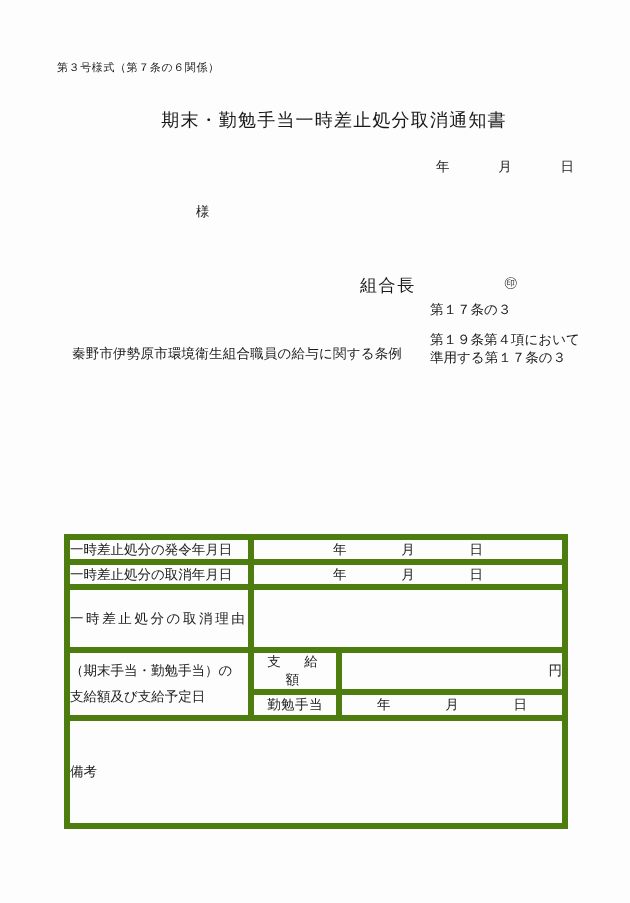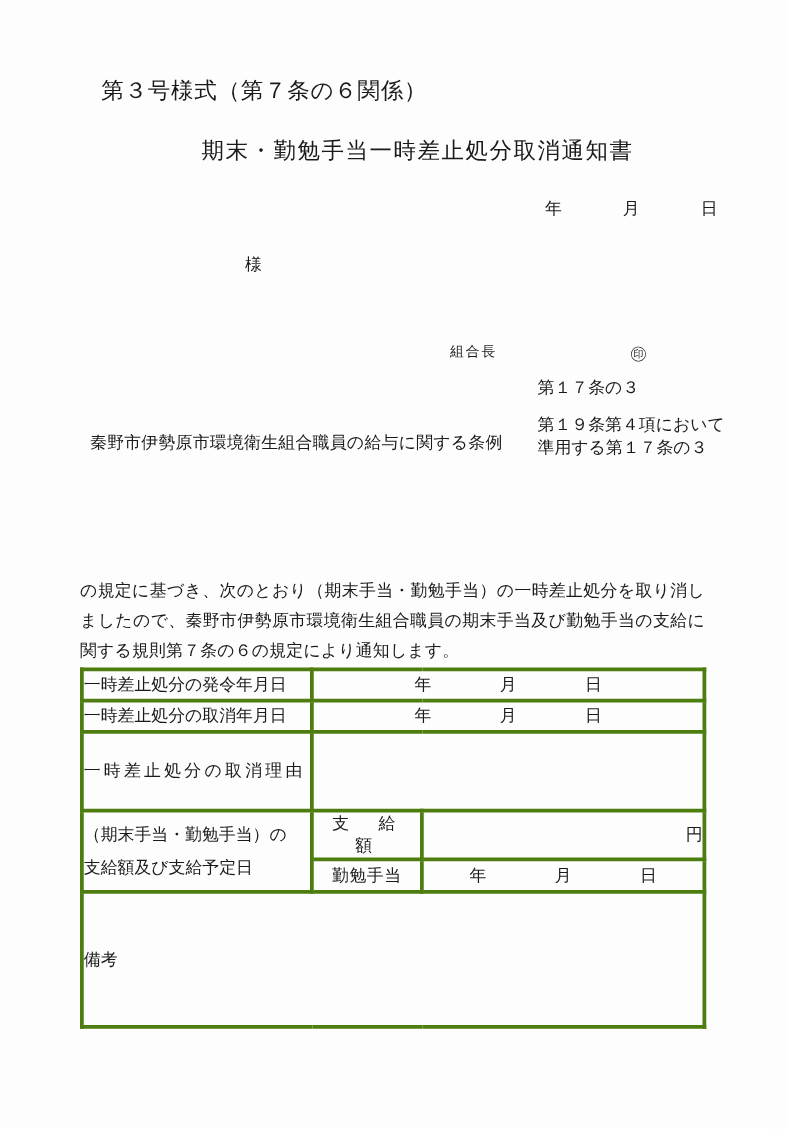--- a/index.html
+++ b/index.html
@@ -15,23 +15,23 @@
     position: relative;
     width: 630px;
     height: 903px;
     background: #fdfdfd;
     overflow: hidden;
   }
 
   
   .form-no {
     position: absolute;
-    left: 81px;
+    left: 57px;
     top: 60px;
-    font-size: 18px;
+    font-size: 11px;
     letter-spacing: 0.6px;
     white-space: nowrap;
   }
   .doc-title {
     position: absolute;
     left: 0;
     top: 108px;
     width: 630px;
     text-align: center;
     font-size: 18px;
@@ -59,21 +59,21 @@
     top: 203px;
     font-size: 13.5px;
     letter-spacing: 0.6px;
   }
 
   
   .sig-title {
     position: absolute;
     left: 360px;
     top: 274px;
-    font-size: 11px;
+    font-size: 17px;
     letter-spacing: 1.6px;
   }
   .sig-seal {
     position: absolute;
     left: 504px;
     top: 274px;
     font-size: 13.5px;
   }
 
   
@@ -112,21 +112,21 @@
   .form-table {
     position: absolute;
     left: 64px;
     top: 534px;
     width: 498px;
     border-collapse: collapse;
     table-layout: fixed;
     font-size: 13.5px;
   }
   .form-table td {
-    border: 3px solid #4d7c0f;
+    border: 6px solid #4d7c0f;
     padding: 0;
     vertical-align: middle;
   }
   .lbl {
     padding-left: 10px;
     white-space: nowrap;
   }
   .lbl-spread {
     letter-spacing: 2.6px;
     padding-left: 12px;
@@ -182,21 +182,20 @@
   <div class="sig-title">組合長</div>
   <div class="sig-seal">㊞</div>
 
   <div class="ordinance">秦野市伊勢原市環境衛生組合職員の給与に関する条例</div>
 
   <div class="articles">
     <div class="article-item">第１７条の３</div>
     <div class="article-item">第１９条第４項において準用する第１７条の３</div>
   </div>
 
-  <div class="body-text">の規定に基づき、次のとおり（期末手当・勤勉手当）の一時差止処分を取り消しましたので、秦野市伊勢原市環境衛生組合職員の期末手当及び勤勉手当の支給に関する規則第７条の６の規定により通知します。</div>
 
   <table class="form-table">
     <colgroup>
       <col style="width:184px">
       <col style="width:88px">
       <col style="width:226px">
     </colgroup>
     <tbody>
       <tr style="height:25px">
         <td class="lbl">一時差止処分の発令年月日</td>

